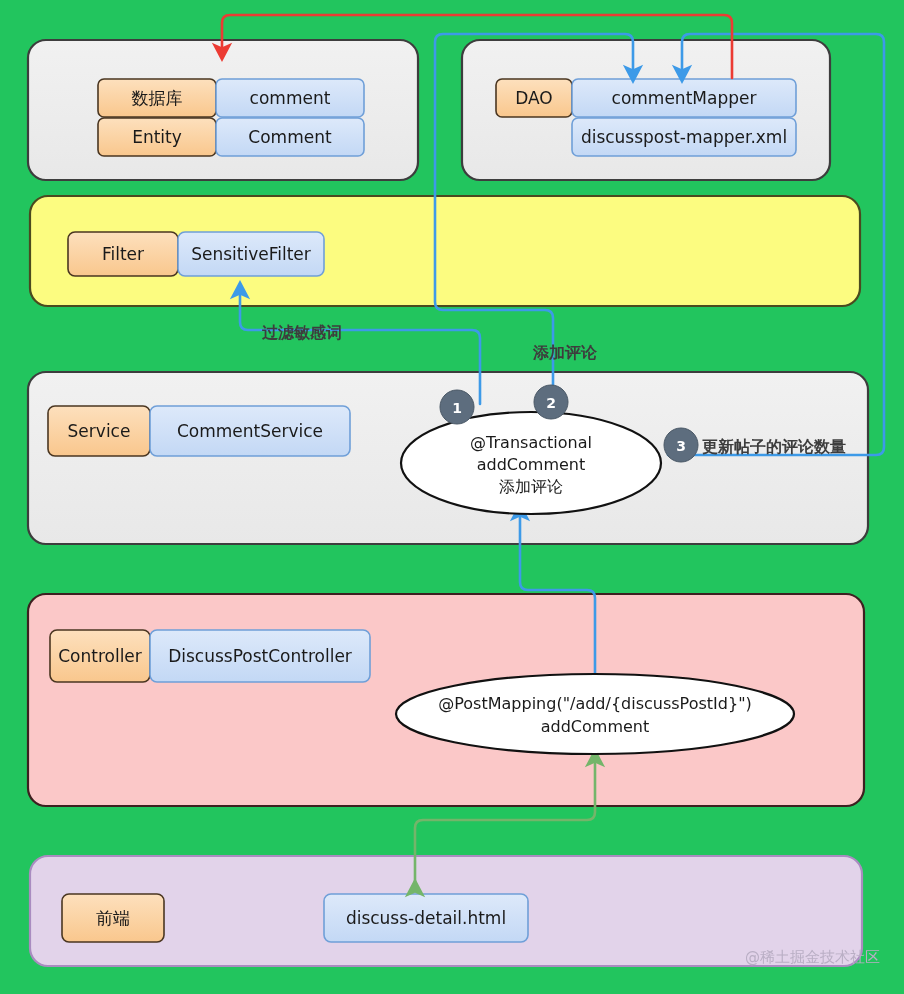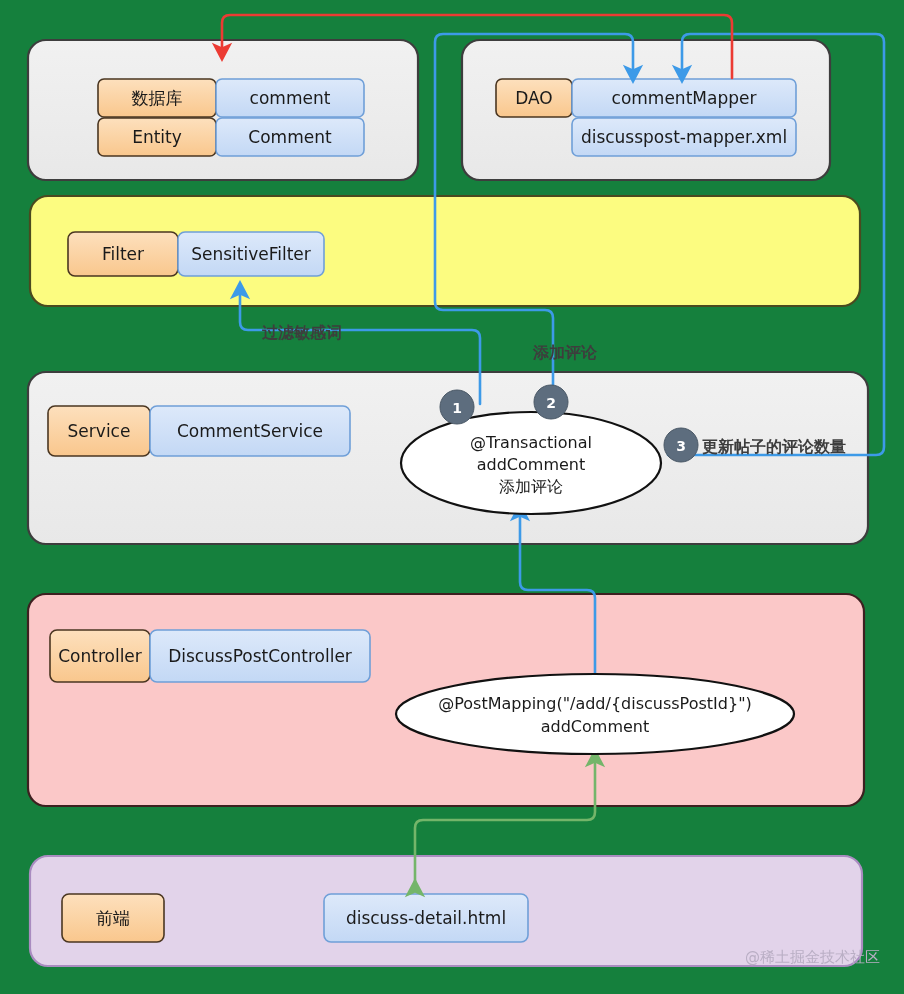--- a/index.html
+++ b/index.html
@@ -8,21 +8,21 @@
     background: #ffffff;
   }
   body {
     font-family: "DejaVu Sans", "Liberation Sans", sans-serif;
   }
   #diagram-root {
     position: relative;
     width: 904px;
     height: 994px;
     overflow: hidden;
-    background: #15803d;
+    background: #22c55e;
   }
   svg#diagram-svg {
     position: absolute;
     left: 0;
     top: 0;
     width: 904px;
     height: 994px;
   }
   .layer-rect { stroke-width: 2.2px; }
   .node-rect { stroke-width: 1.6px; }

